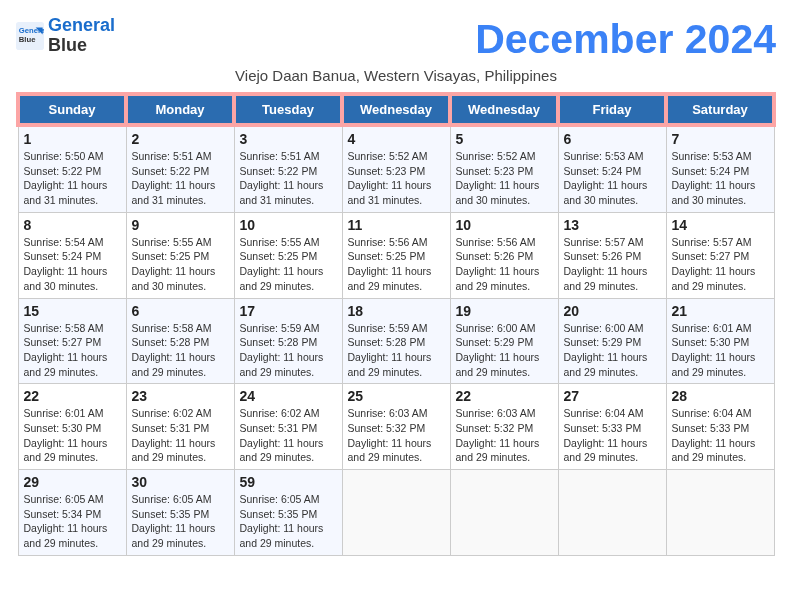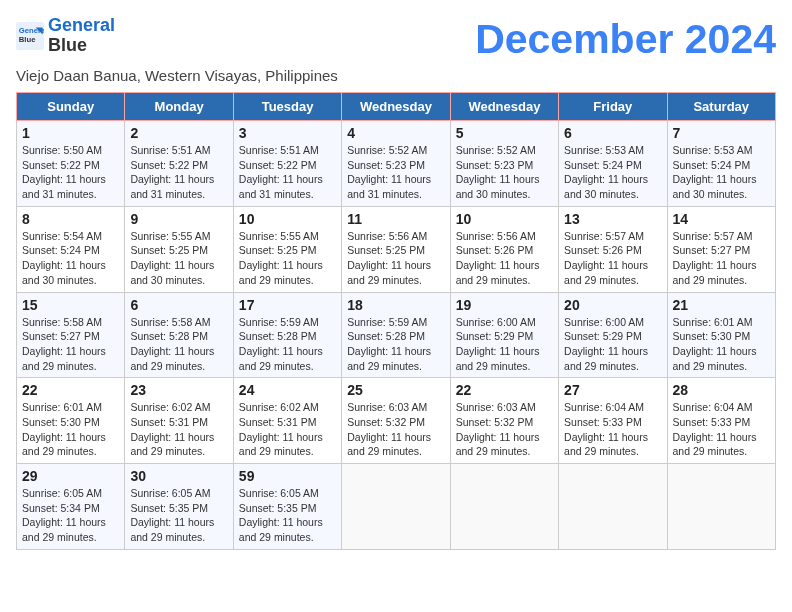--- a/index.html
+++ b/index.html
@@ -36,35 +36,36 @@
     }
     .month-title {
       font-size: 41px;
       font-weight: bold;
       color: #3b82f6;
       text-align: right;
     }
     .location-subtitle {
       font-size: 15px;
       color: #444;
+      text-align: center;
       margin-bottom: 8px;
     }
     table {
       width: 100%;
       border-collapse: collapse;
       font-size: 11px;
     }
     thead tr th {
       background-color: #2b6cb0;
       color: #fff;
       padding: 6px 4px;
       text-align: center;
       font-size: 13px;
       font-weight: bold;
-      border: 1px solid #fca5a5;
+      border: 4px solid #fca5a5;
     }
     tbody tr td {
       border: 1px solid #ccc;
       vertical-align: top;
       padding: 4px 5px;
       width: 14.28%;
       min-height: 70px;
       background: #fff;
     }
     tbody tr:nth-child(odd) td {

